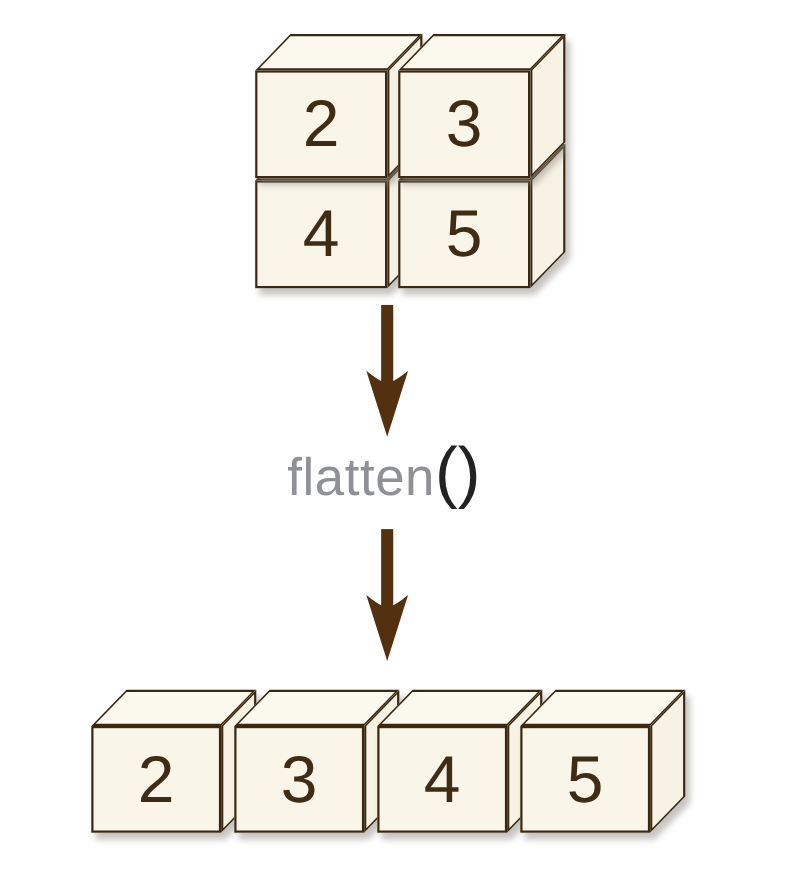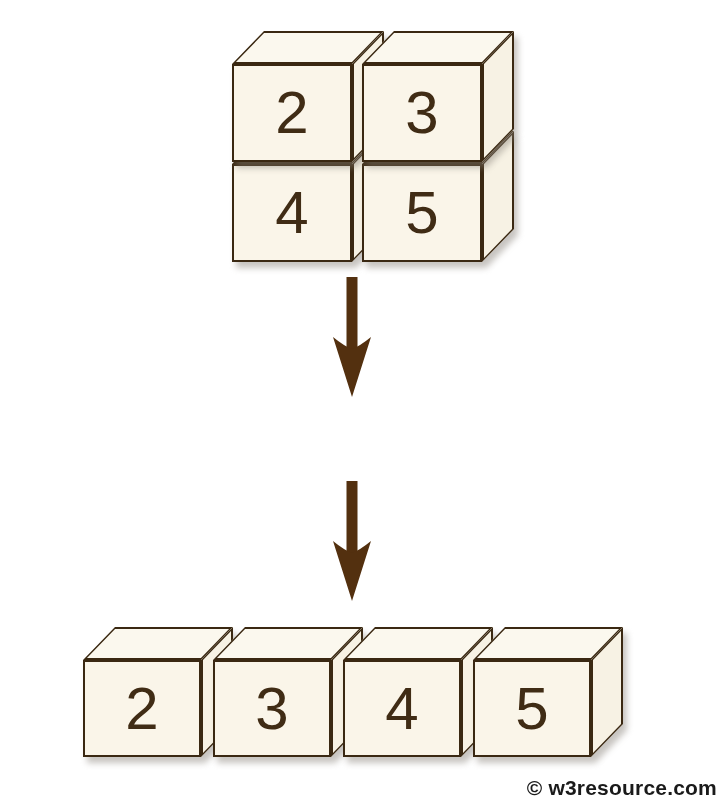--- a/index.html
+++ b/index.html
@@ -141,20 +141,23 @@
     <div class="face front">
       <span class="digit">3</span>
     </div>
   </div>
 
   <svg class="down-arrow" style="left:330px; top:277px;" viewBox="0 0 44 122" xmlns="http://www.w3.org/2000/svg">
     <rect x="16.5" y="0" width="11" height="78" fill="#53300f"></rect>
     <path d="M22,120 L3,60 Q14,69 22,72 Q30,69 41,60 Z" fill="#53300f"></path>
   </svg>
 
+  <div class="flatten-label">
+    <span class="fn">flatten</span><span class="parens">()</span>
+  </div>
 
   <svg class="down-arrow" style="left:330px; top:481px;" viewBox="0 0 44 122" xmlns="http://www.w3.org/2000/svg">
     <rect x="16.5" y="0" width="11" height="78" fill="#53300f"></rect>
     <path d="M22,120 L3,60 Q14,69 22,72 Q30,69 41,60 Z" fill="#53300f"></path>
   </svg>
 
   <div class="cube small" style="left:83px; top:627px;">
     <div class="face top"></div>
     <div class="face side"></div>
     <div class="face front">
@@ -179,15 +182,14 @@
   </div>
 
   <div class="cube small" style="left:473px; top:627px;">
     <div class="face top"></div>
     <div class="face side"></div>
     <div class="face front">
       <span class="digit">5</span>
     </div>
   </div>
 
-  <div class="watermark">© w3resource.com</div>
 
 </div>
 
 </body></html>

